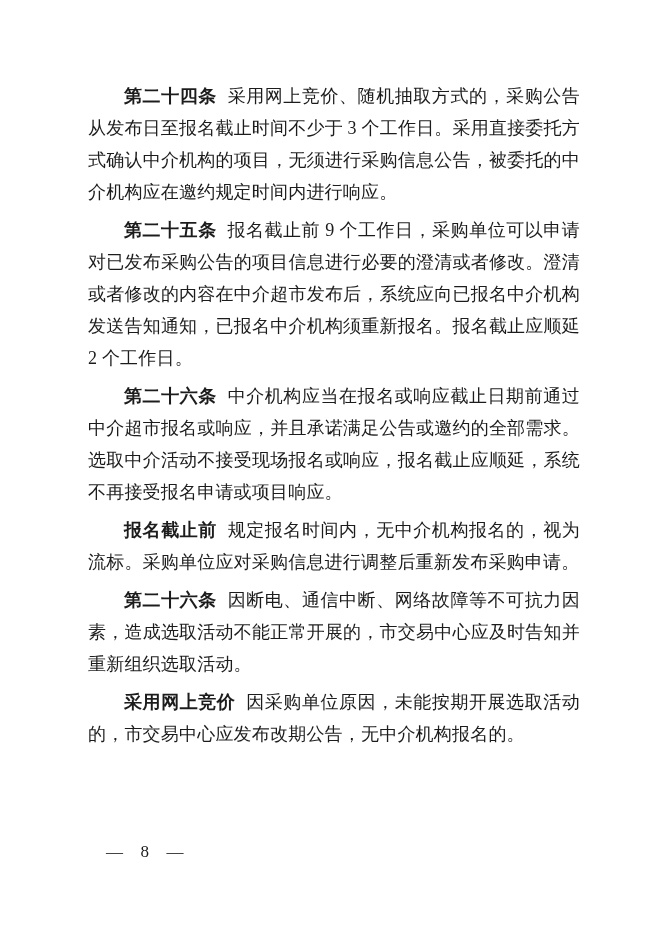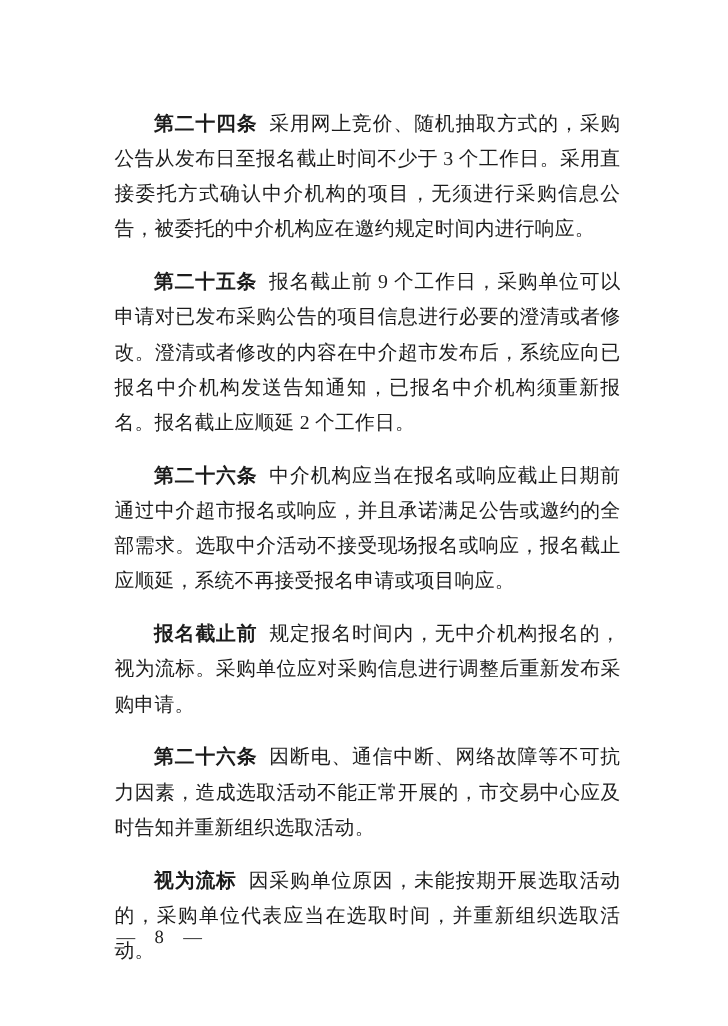--- a/index.html
+++ b/index.html
@@ -21,21 +21,21 @@
     inset: 0;
     background: #ffffff;
   }
   .content {
     position: absolute;
     left: 88px;
     top: 80px;
     width: 492px;
   }
   p.para {
-    margin: 16px;
+    margin: 0;
     padding: 0;
     font-size: 18px;
     line-height: 32px;
     text-align: justify;
     text-indent: 2em;
     letter-spacing: 0.2px;
   }
   p.para + p.para {
     margin-top: 6px;
   }
@@ -64,20 +64,20 @@
     <p class="para"><span class="head">第二十四条</span><span>采用网上竞价、随机抽取方式的，采购公告从发布日至报名截止时间不少于 3 个工作日。采用直接委托方式确认中介机构的项目，无须进行采购信息公告，被委托的中介机构应在邀约规定时间内进行响应。</span></p>
 
     <p class="para"><span class="head">第二十五条</span><span>报名截止前 9 个工作日，采购单位可以申请对已发布采购公告的项目信息进行必要的澄清或者修改。澄清或者修改的内容在中介超市发布后，系统应向已报名中介机构发送告知通知，已报名中介机构须重新报名。报名截止应顺延 2 个工作日。</span></p>
 
     <p class="para"><span class="head">第二十六条</span><span>中介机构应当在报名或响应截止日期前通过中介超市报名或响应，并且承诺满足公告或邀约的全部需求。选取中介活动不接受现场报名或响应，报名截止应顺延，系统不再接受报名申请或项目响应。</span></p>
 
     <p class="para"><span class="head">报名截止前</span><span>规定报名时间内，无中介机构报名的，视为流标。采购单位应对采购信息进行调整后重新发布采购申请。</span></p>
 
     <p class="para"><span class="head">第二十六条</span><span>因断电、通信中断、网络故障等不可抗力因素，造成选取活动不能正常开展的，市交易中心应及时告知并重新组织选取活动。</span></p>
 
-    <p class="para"><span class="head">视为流标</span><span>因采购单位原因，未能按期开展选取活动的，采购单位代表应当在选取时间，并重新组织选取活动。</span></p>
+    <p class="para"><span class="head">采用网上竞价</span><span>因采购单位原因，未能按期开展选取活动的，市交易中心应发布改期公告，无中介机构报名的。</span></p>
 
 
   </div>
 
   <div class="page-footer">—  8  —</div>
 
 </div>
 
 </body></html>

